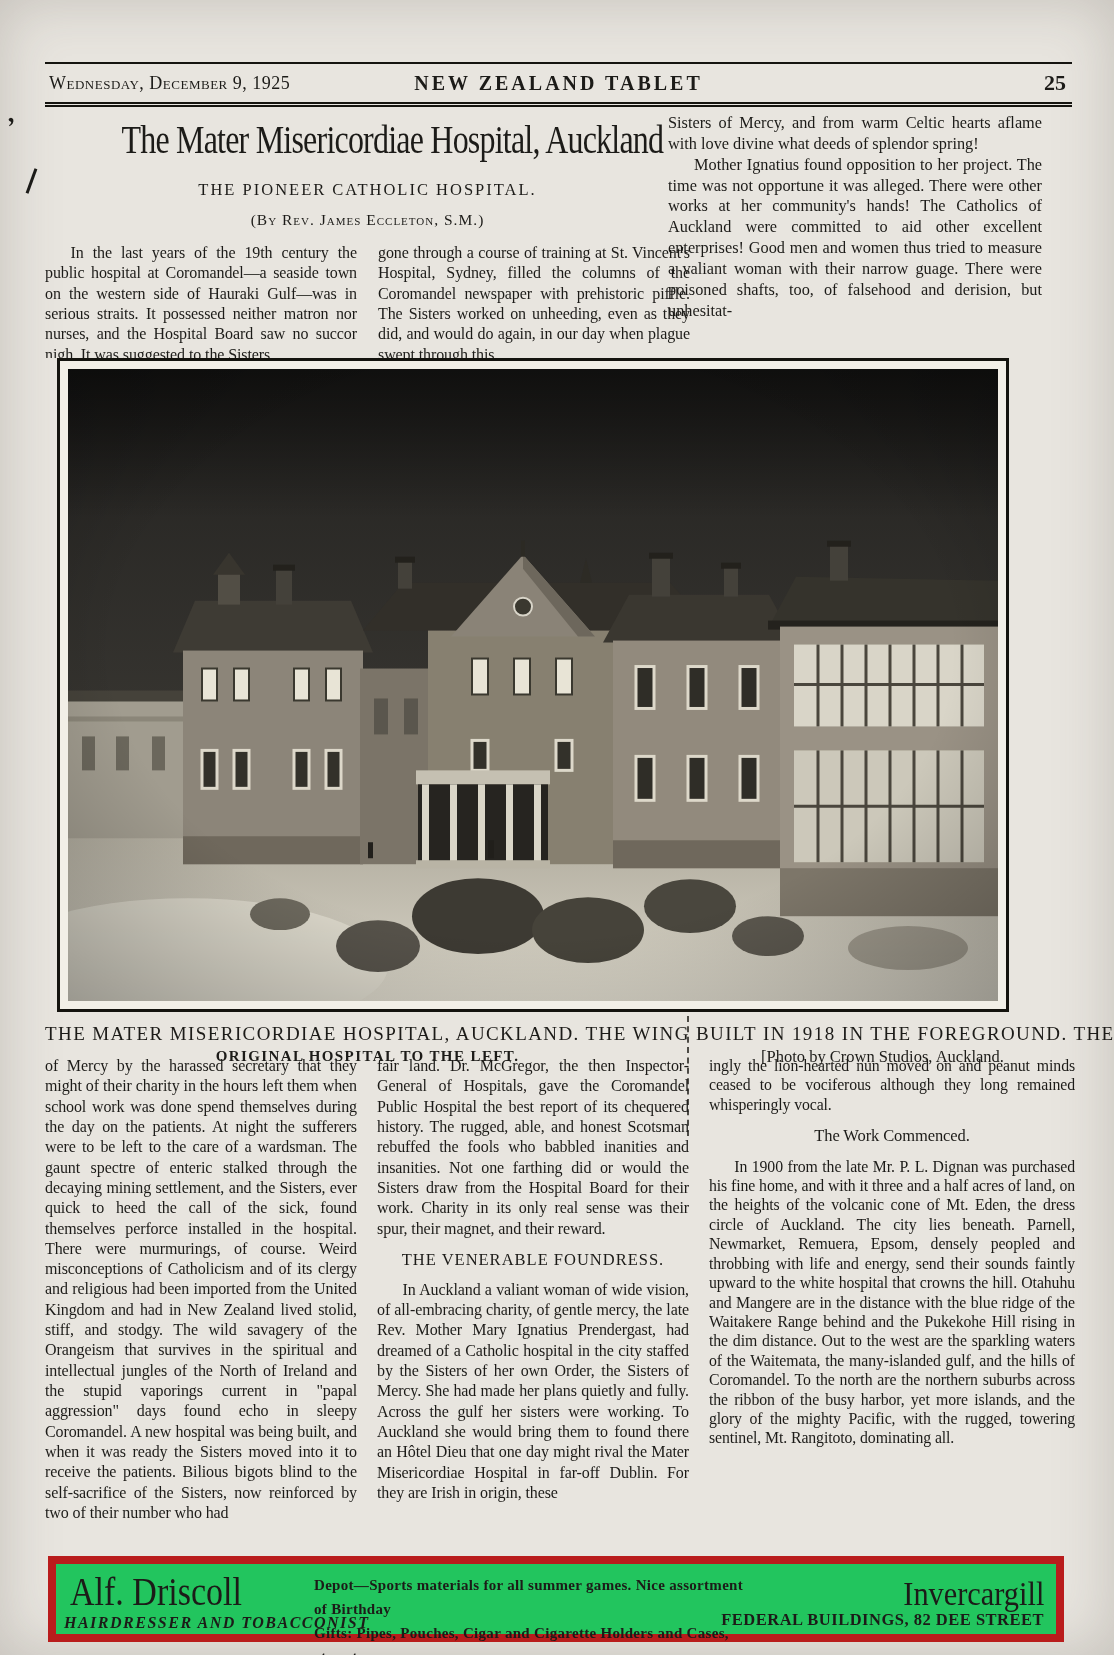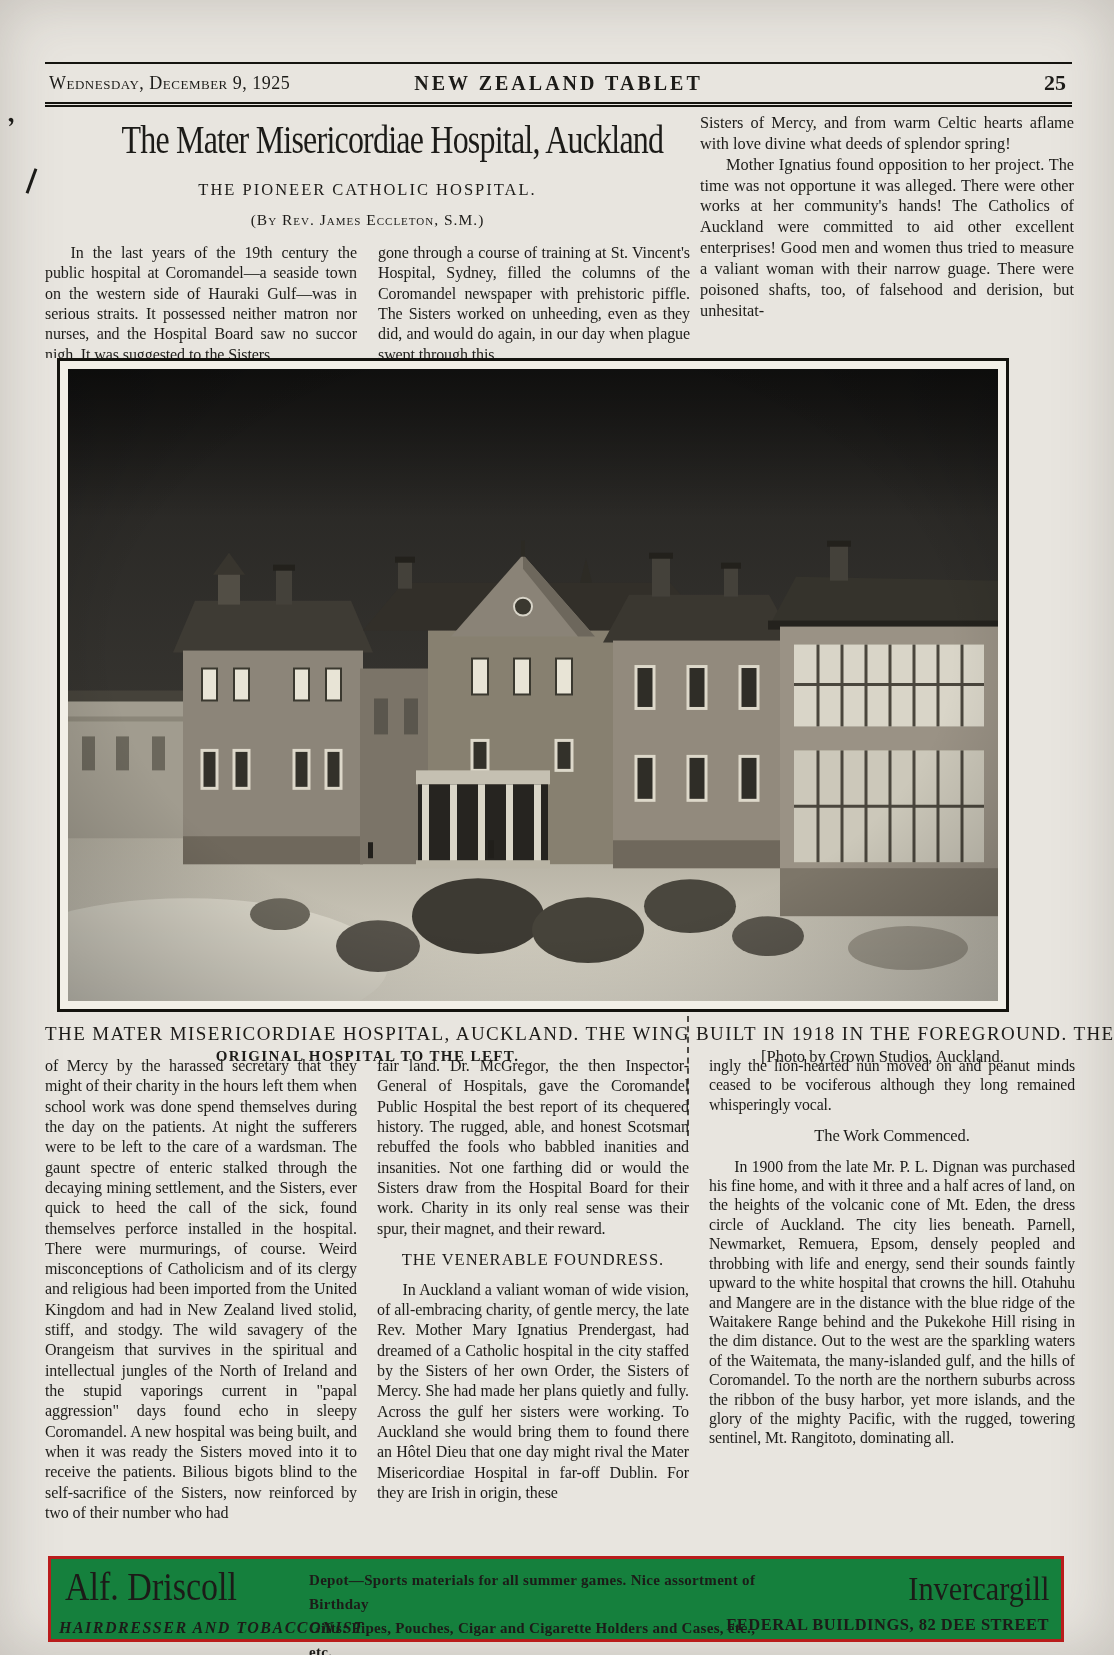--- a/index.html
+++ b/index.html
@@ -26,21 +26,21 @@
   .headline{text-align:center;line-height:50px;white-space:nowrap;}
   .headline>span{display:inline-block;font-size:41px;letter-spacing:-1px;transform:scaleX(.78);transform-origin:center;}
   .subhead{text-align:center;font-size:16.5px;letter-spacing:2px;line-height:24px;margin-top:5px;}
   .byline{text-align:center;font-variant:small-caps;font-size:15.5px;line-height:20px;margin-top:8px;letter-spacing:1px;}
   .intro-cols{display:flex;gap:21px;margin-top:13px;}
   .body-text{font-size:16px;line-height:1.27;text-align:justify;letter-spacing:-.1px;}
   .intro-col{width:312px;}
   .indent{text-indent:1.6em;}
   p.m0{margin:0;}
   
-  .top-col3{position:absolute;left:700px;top:113px;width:374px;height:246px;overflow:hidden;
+  .top-col3{position:absolute;left:668px;top:113px;width:374px;height:246px;overflow:hidden;
     font-size:16.3px;line-height:1.28;text-align:justify;}
   
   .photo-frame{
     position:absolute;left:57px;top:358px;width:952px;height:654px;
     border:3px solid #14130e;background:#f2efe7;padding:8px;box-sizing:border-box;
   }
   .photo-frame svg{display:block;width:100%;height:100%;}
   
   .caption{position:absolute;left:45px;top:1022px;width:1030px;text-align:center;}
   .cap-line1{font-size:19px;letter-spacing:1.4px;white-space:nowrap;line-height:23px;}
@@ -51,21 +51,21 @@
   
   .lower{position:absolute;left:45px;top:1056px;width:1030px;display:flex;gap:20px;}
   .lc1{width:312px;}
   .lc2{width:312px;}
   .lc3{width:366px;font-size:15.8px;line-height:1.23;}
   .col-heading{text-align:center;font-size:16.5px;letter-spacing:1px;margin:11px 0 9px;}
   .col-heading2{text-align:center;font-size:16.5px;margin:12px 0 10px;}
   
   .ad{
     position:absolute;left:48px;top:1556px;width:1016px;height:86px;
-    border:3px solid #b91c1c;background:#15803d;z-index:5;box-sizing:border-box;
+    border:8px solid #b91c1c;background:#22c55e;z-index:5;box-sizing:border-box;
   }
   .ad-name{position:absolute;left:14px;top:4px;font-size:40px;white-space:nowrap;transform:scaleX(.85);transform-origin:left center;}
   .ad-role{position:absolute;left:8px;bottom:2px;font-weight:bold;font-style:italic;font-size:16px;letter-spacing:1.5px;white-space:nowrap;}
   .ad-mid{position:absolute;left:258px;top:9px;right:300px;font-weight:bold;font-size:15px;line-height:1.6;letter-spacing:.3px;}
   .ad-city{position:absolute;right:12px;top:12px;font-size:33px;white-space:nowrap;transform:scaleX(.92);transform-origin:right center;}
   .ad-address{position:absolute;right:12px;bottom:4px;font-weight:bold;font-size:16.5px;letter-spacing:.5px;white-space:nowrap;}
 </style>
 </head>
 <body>
 

